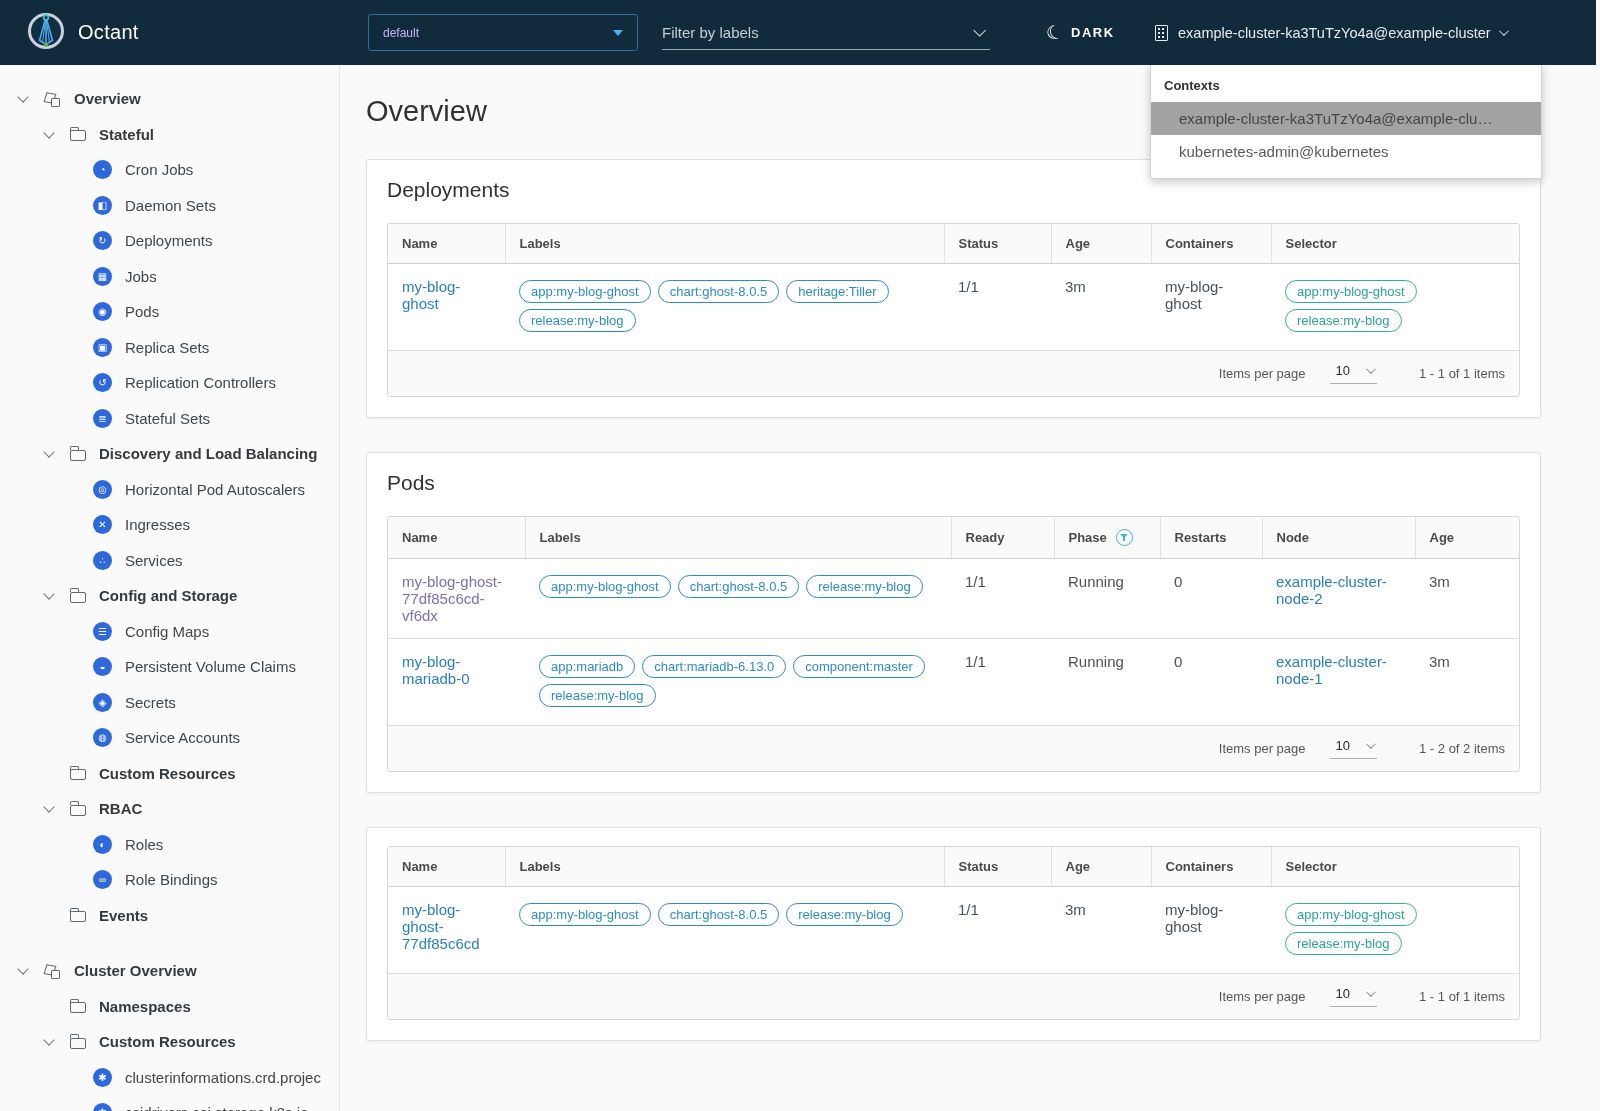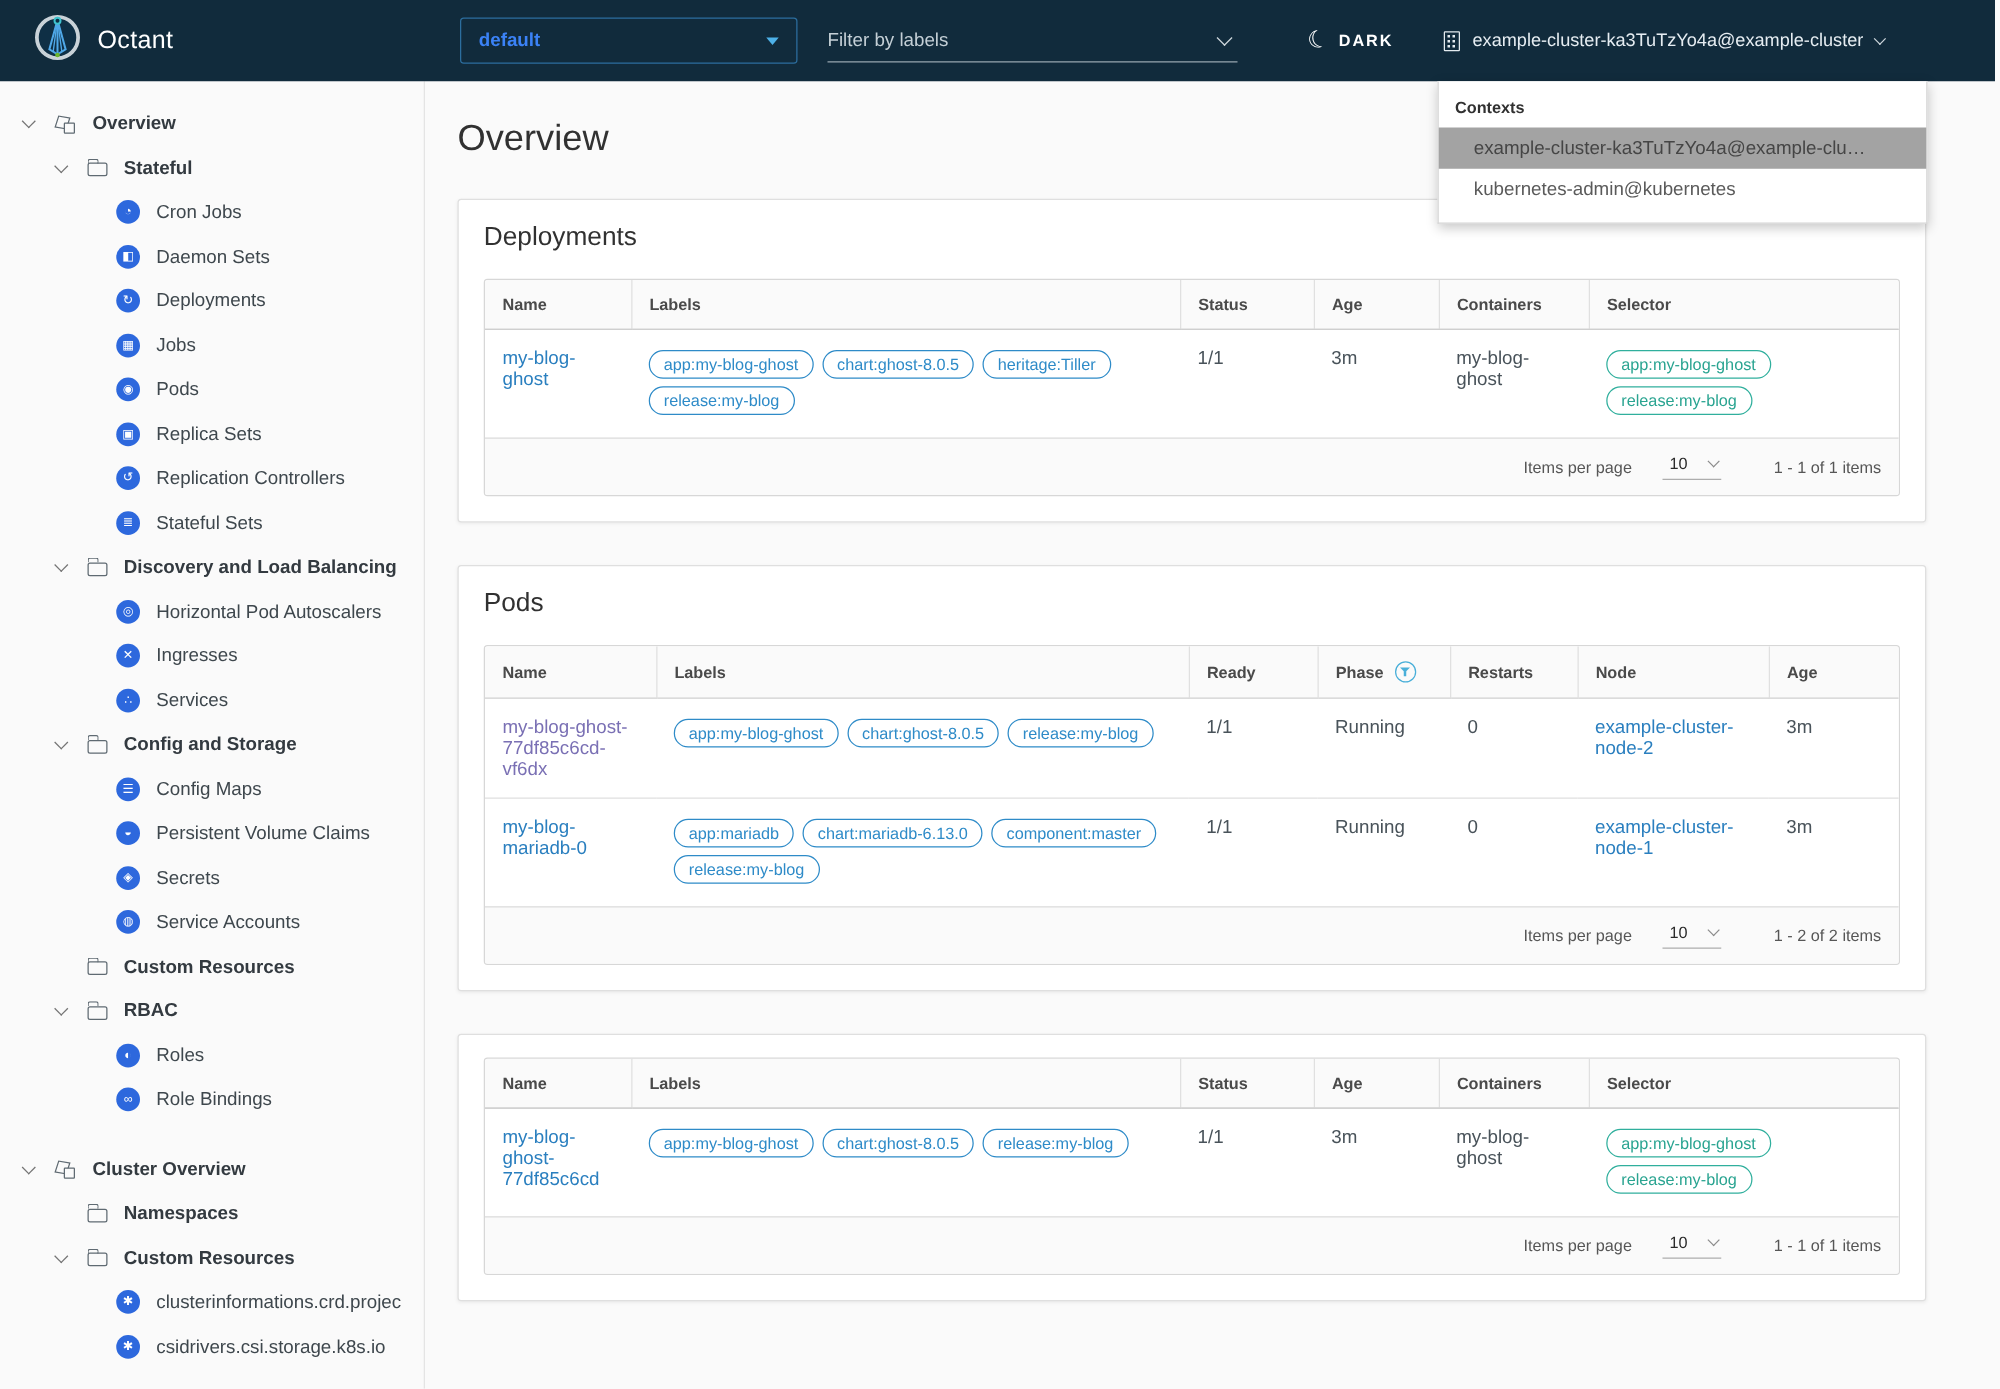--- a/index.html
+++ b/index.html
@@ -15,21 +15,21 @@
     background:#112b3c; display:flex; align-items:center; z-index:20;
   }
   .logo-wrap { display:flex; align-items:center; margin-left:26px; }
   .app-title { color:#ffffff; font-size:20px; font-weight:400; margin-left:12px; letter-spacing:.3px; }
 
   .ns-select {
     position:absolute; left:368px; top:14px; width:270px; height:37px;
     border:1px solid #2c6e9e; border-radius:3px; display:flex; align-items:center;
     padding:0 14px; cursor:pointer;
   }
-  .ns-select .val { color:#3b82f6; font-size:15px; flex:1;font-weight:bold; }
+  .ns-select .val { color:#c4b5fd; font-size:12px; flex:1; }
   .ns-caret { width:0; height:0; border-left:5px solid transparent; border-right:5px solid transparent; border-top:6px solid #4db1e8; }
 
   .filter-wrap {
     position:absolute; left:662px; top:16px; width:328px; height:34px;
     border-bottom:1px solid #97a6af; display:flex; align-items:center;
   }
   .filter-input {
     background:transparent; border:none; outline:none; flex:1;
     color:#c4b5fd; font-size:15px; font-family:inherit;
   }
@@ -272,20 +272,25 @@
       <span class="lbl">RBAC</span>
     </div>
     <div class="side-item lvl3">
       <span class="ico badge">◐</span>
       <span class="lbl">Roles</span>
     </div>
     <div class="side-item lvl3">
       <span class="ico badge">∞</span>
       <span class="lbl">Role Bindings</span>
     </div>
+    <div class="side-item lvl2 bold">
+      <span class="chev-spacer"></span>
+      <span class="ico folder"></span>
+      <span class="lbl">Events</span>
+    </div>
     <div class="side-item lvl1 bold gap">
       <span class="chev"></span>
       <span class="ico appsicon"></span>
       <span class="lbl">Cluster Overview</span>
     </div>
     <div class="side-item lvl2 bold">
       <span class="chev-spacer"></span>
       <span class="ico folder"></span>
       <span class="lbl">Namespaces</span>
     </div>

